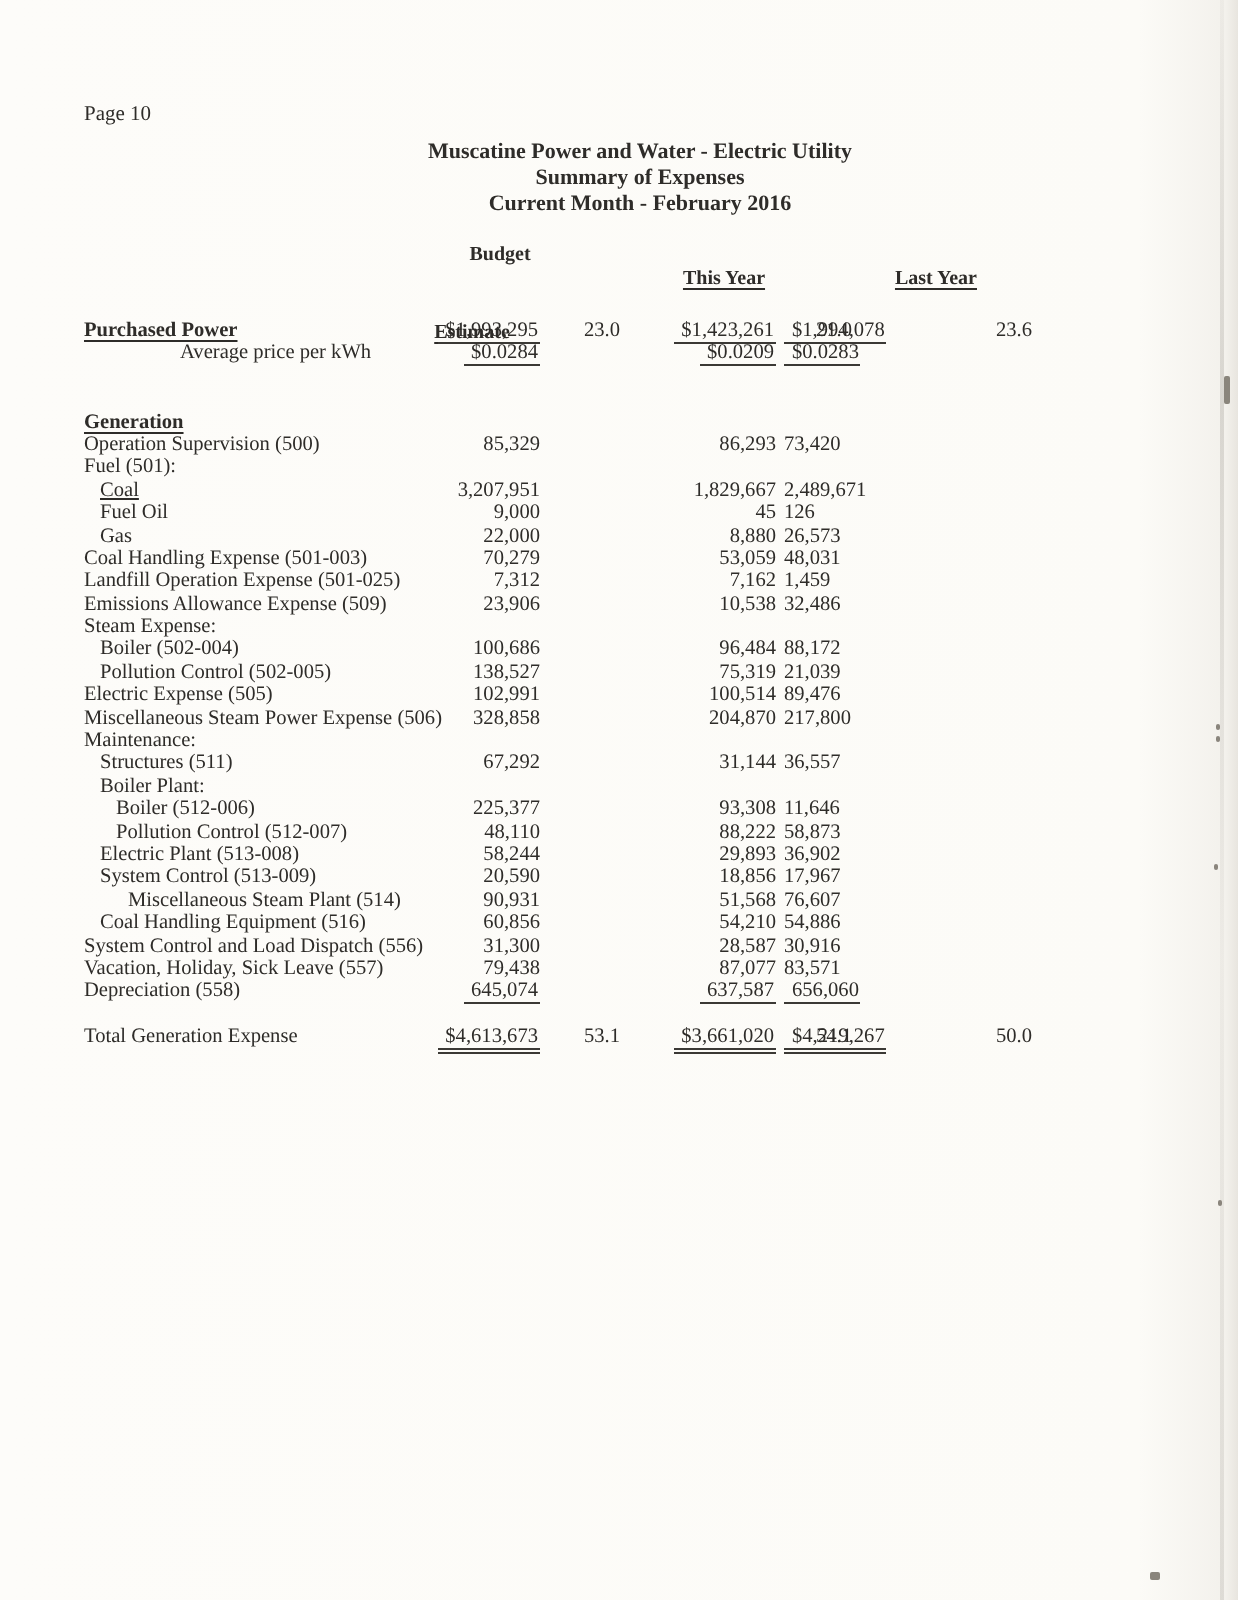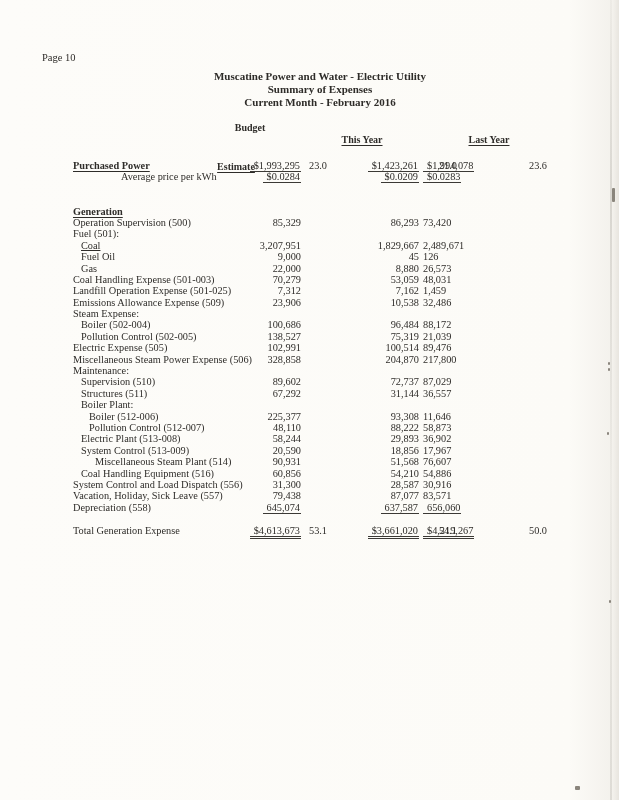--- a/index.html
+++ b/index.html
@@ -26,30 +26,30 @@
   .title-line { font-size: 11px; line-height: 13px; margin-left: 21px; }
   .hdr-cell {
     position: absolute; width: 100px; text-align: center;
     font-size: 10px; font-weight: bold; line-height: 12px;
     white-space: nowrap;
   }
   .hdr-underline { text-decoration: underline; text-underline-offset: 2px; }
   .rows {
     position: absolute; left: 0; top: 160px; width: 619px;
   }
-  .row { position: relative; height: 11.4px; margin-left: 31px; }
+  .row { position: relative; height: 11.4px; }
   .row.spacer { height: 11.4px; }
   .cell {
     position: absolute; top: 0;
     font-size: 10.3px; line-height: 11.4px;
     white-space: nowrap;
   }
   .cell.label { left: 42px; }
   .c-budget { left: 170px; width: 100px; text-align: right; }
-  .c-pct1   { left: 278px; width: 32px;  }
+  .c-pct1   { left: 278px; width: 32px;  text-align: right; }
   .c-this   { left: 288px; width: 100px; text-align: right; }
   .c-pct2   { left: 394px; width: 32px;  text-align: right; }
   .c-last   { left: 392px; width: 100px; }
   .c-pct3   { left: 498px; width: 40px;  text-align: left; }
   .bold { font-weight: bold; }
   .lbl-underline { text-decoration: underline; text-underline-offset: 2px; }
   .rule-s { border-bottom: 1px solid #3b3935; padding: 0 1px 0 4px; }
   .rule-d { border-bottom: 3px double #3b3935; padding: 0 1px 0 4px; }
   .artifact { position: absolute; background: #8a857c; border-radius: 1px; }
   .edge-streak {
@@ -66,21 +66,21 @@
 
   <div class="title-block">
     <div class="title-line">Muscatine Power and Water - Electric Utility</div>
     <div class="title-line">Summary of Expenses</div>
     <div class="title-line">Current Month - February 2016</div>
   </div>
 
   <div class="hdr-cell" style="left:200px; top:122px;">Budget</div>
   <div class="hdr-cell hdr-underline" style="left:186px; top:134px;margin-top:27px;">Estimate</div>
   <div class="hdr-cell hdr-underline" style="left:312px; top:134px;">This Year</div>
-  <div class="hdr-cell hdr-underline" style="left:439px; top:134px;">Last Year</div>
+  <div class="hdr-cell hdr-underline" style="left:418px; top:134px;">Last Year</div>
 
   <div class="rows">
       <div class="row">
         <span class="cell label bold lbl-underline" style="left: 42px;">Purchased Power</span>
         <span class="cell c-budget"><span class="rule-s">$1,993,295</span></span>
         <span class="cell c-pct1"><span>23.0</span></span>
         <span class="cell c-this"><span class="rule-s">$1,423,261</span></span>
         <span class="cell c-pct2"><span>21.0</span></span>
         <span class="cell c-last"><span class="rule-s">$1,994,078</span></span>
         <span class="cell c-pct3"><span>23.6</span></span>
@@ -165,26 +165,20 @@
       <div class="row">
         <span class="cell label" style="left: 42px;">Miscellaneous Steam Power Expense (506)</span>
         <span class="cell c-budget"><span>328,858</span></span>
         <span class="cell c-this"><span>204,870</span></span>
         <span class="cell c-last"><span>217,800</span></span>
       </div>
       <div class="row">
         <span class="cell label" style="left: 42px;">Maintenance:</span>
       </div>
       <div class="row">
-        <span class="cell label" style="left: 50px;">Supervision (510)</span>
-        <span class="cell c-budget"><span>89,602</span></span>
-        <span class="cell c-this"><span>72,737</span></span>
-        <span class="cell c-last"><span>87,029</span></span>
-      </div>
-      <div class="row">
         <span class="cell label" style="left: 50px;">Structures (511)</span>
         <span class="cell c-budget"><span>67,292</span></span>
         <span class="cell c-this"><span>31,144</span></span>
         <span class="cell c-last"><span>36,557</span></span>
       </div>
       <div class="row">
         <span class="cell label" style="left: 50px;">Boiler Plant:</span>
       </div>
       <div class="row">
         <span class="cell label" style="left: 58px;">Boiler (512-006)</span>

